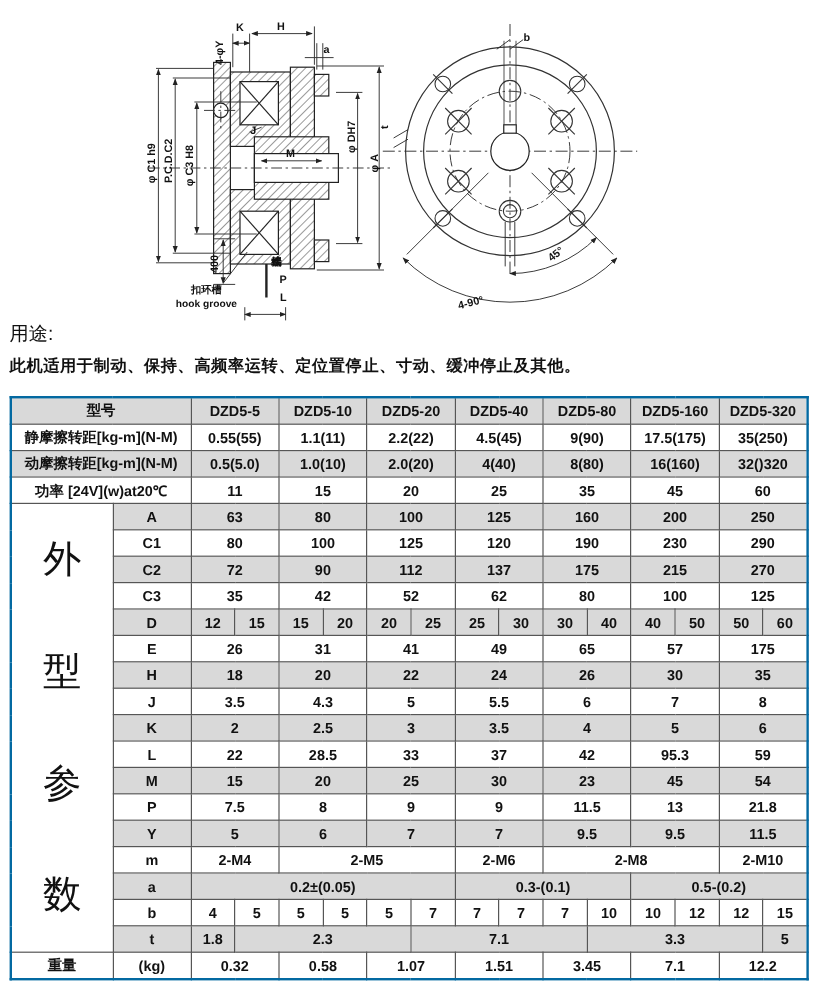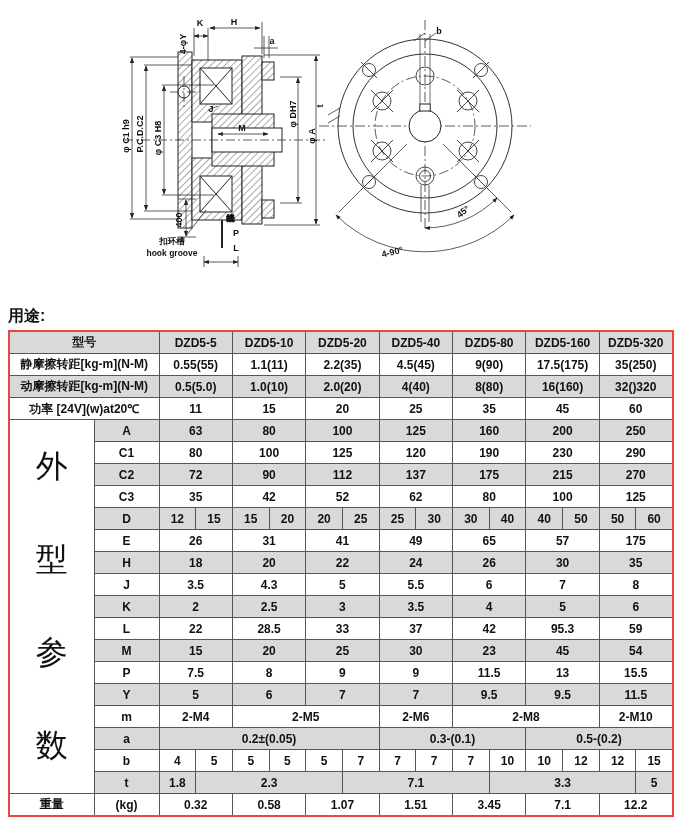--- a/index.html
+++ b/index.html
@@ -1,24 +1,24 @@
 <!DOCTYPE html>
 <html><head>
 <meta charset="utf-8">
 <style>
   html,body{margin:0;padding:0;background:#fff;}
   #page{position:relative;width:680px;height:823px;background:#fff;overflow:hidden;
         font-family:"Liberation Sans",sans-serif;color:#111;}
   #drawings{position:absolute;left:0;top:0;width:680px;height:268px;}
   #draw-left{position:absolute;left:120px;top:14px;}
   #draw-right{position:absolute;left:315px;top:14px;}
-  .usage-title{position:absolute;left:8px;top:268px;font-size:16px;font-weight:700;margin-top:38px;}
+  .usage-title{position:absolute;left:8px;top:268px;font-size:16px;font-weight:400;}
   .usage-text{position:absolute;left:8px;top:296px;font-size:13.5px;font-weight:700;letter-spacing:.5px;}
   table.spec{position:absolute;left:8px;top:330px;width:664px;border-collapse:collapse;
-             table-layout:fixed;border:2px solid #ef4444;}
+             table-layout:fixed;border:2px solid #0369a1;}
   table.spec td{border:1px solid #565656;height:21px;padding:0;text-align:center;vertical-align:middle;
                 font-size:12px;font-weight:700;white-space:nowrap;overflow:hidden;background:#fff;}
   tr.g td{background:#d9d9d9;}
   td.side{background:#fff !important;}
   .vlabel{display:flex;flex-direction:column;justify-content:space-around;align-items:center;
           height:100%;font-size:32px;font-weight:400;font-family:"Liberation Serif",serif;}
   td.wlab{font-size:13px;}
   svg text{font-family:"Liberation Sans",sans-serif;font-weight:700;fill:#111;}
 </style>
 </head>
@@ -175,20 +175,21 @@
       <g font-size="9" text-anchor="middle">
         <text x="124" y="20">b</text>
         <text x="8" y="92" transform="rotate(-90 8 92)">t</text>
         <text x="150" y="200" transform="rotate(-38 150 200)">45°</text>
         <text x="78" y="241" transform="rotate(-14 78 241)">4-90°</text>
       </g>
     </svg>
   </div>
 
   <div class="usage-title">用途:</div>
+  <div class="usage-text">此机适用于制动、保持、高频率运转、定位置停止、寸动、缓冲停止及其他。</div>
 
   <table class="spec">
     <colgroup>
       <col style="width:85px">
         <col style="width:65px">
       <col span="14" style="width:36.7px">
     </colgroup>
     <tbody>
         <tr class="g">
       <td colspan="2">型号</td>
@@ -197,21 +198,21 @@
       <td colspan="2">DZD5-20</td>
       <td colspan="2">DZD5-40</td>
       <td colspan="2">DZD5-80</td>
       <td colspan="2">DZD5-160</td>
       <td colspan="2">DZD5-320</td>
     </tr>
     <tr>
       <td colspan="2">静摩擦转距[kg-m](N-M)</td>
       <td colspan="2">0.55(55)</td>
       <td colspan="2">1.1(11)</td>
-      <td colspan="2">2.2(35)</td>
+      <td colspan="2">2.2(22)</td>
       <td colspan="2">4.5(45)</td>
       <td colspan="2">9(90)</td>
       <td colspan="2">17.5(175)</td>
       <td colspan="2">35(250)</td>
     </tr>
     <tr class="g">
       <td colspan="2">动摩擦转距[kg-m](N-M)</td>
       <td colspan="2">0.5(5.0)</td>
       <td colspan="2">1.0(10)</td>
       <td colspan="2">2.0(20)</td>
@@ -356,21 +357,21 @@
       <td colspan="2">54</td>
     </tr>
     <tr>
       <td>P</td>
       <td colspan="2">7.5</td>
       <td colspan="2">8</td>
       <td colspan="2">9</td>
       <td colspan="2">9</td>
       <td colspan="2">11.5</td>
       <td colspan="2">13</td>
-      <td colspan="2">15.5</td>
+      <td colspan="2">21.8</td>
     </tr>
     <tr class="g">
       <td>Y</td>
       <td colspan="2">5</td>
       <td colspan="2">6</td>
       <td colspan="2">7</td>
       <td colspan="2">7</td>
       <td colspan="2">9.5</td>
       <td colspan="2">9.5</td>
       <td colspan="2">11.5</td>

